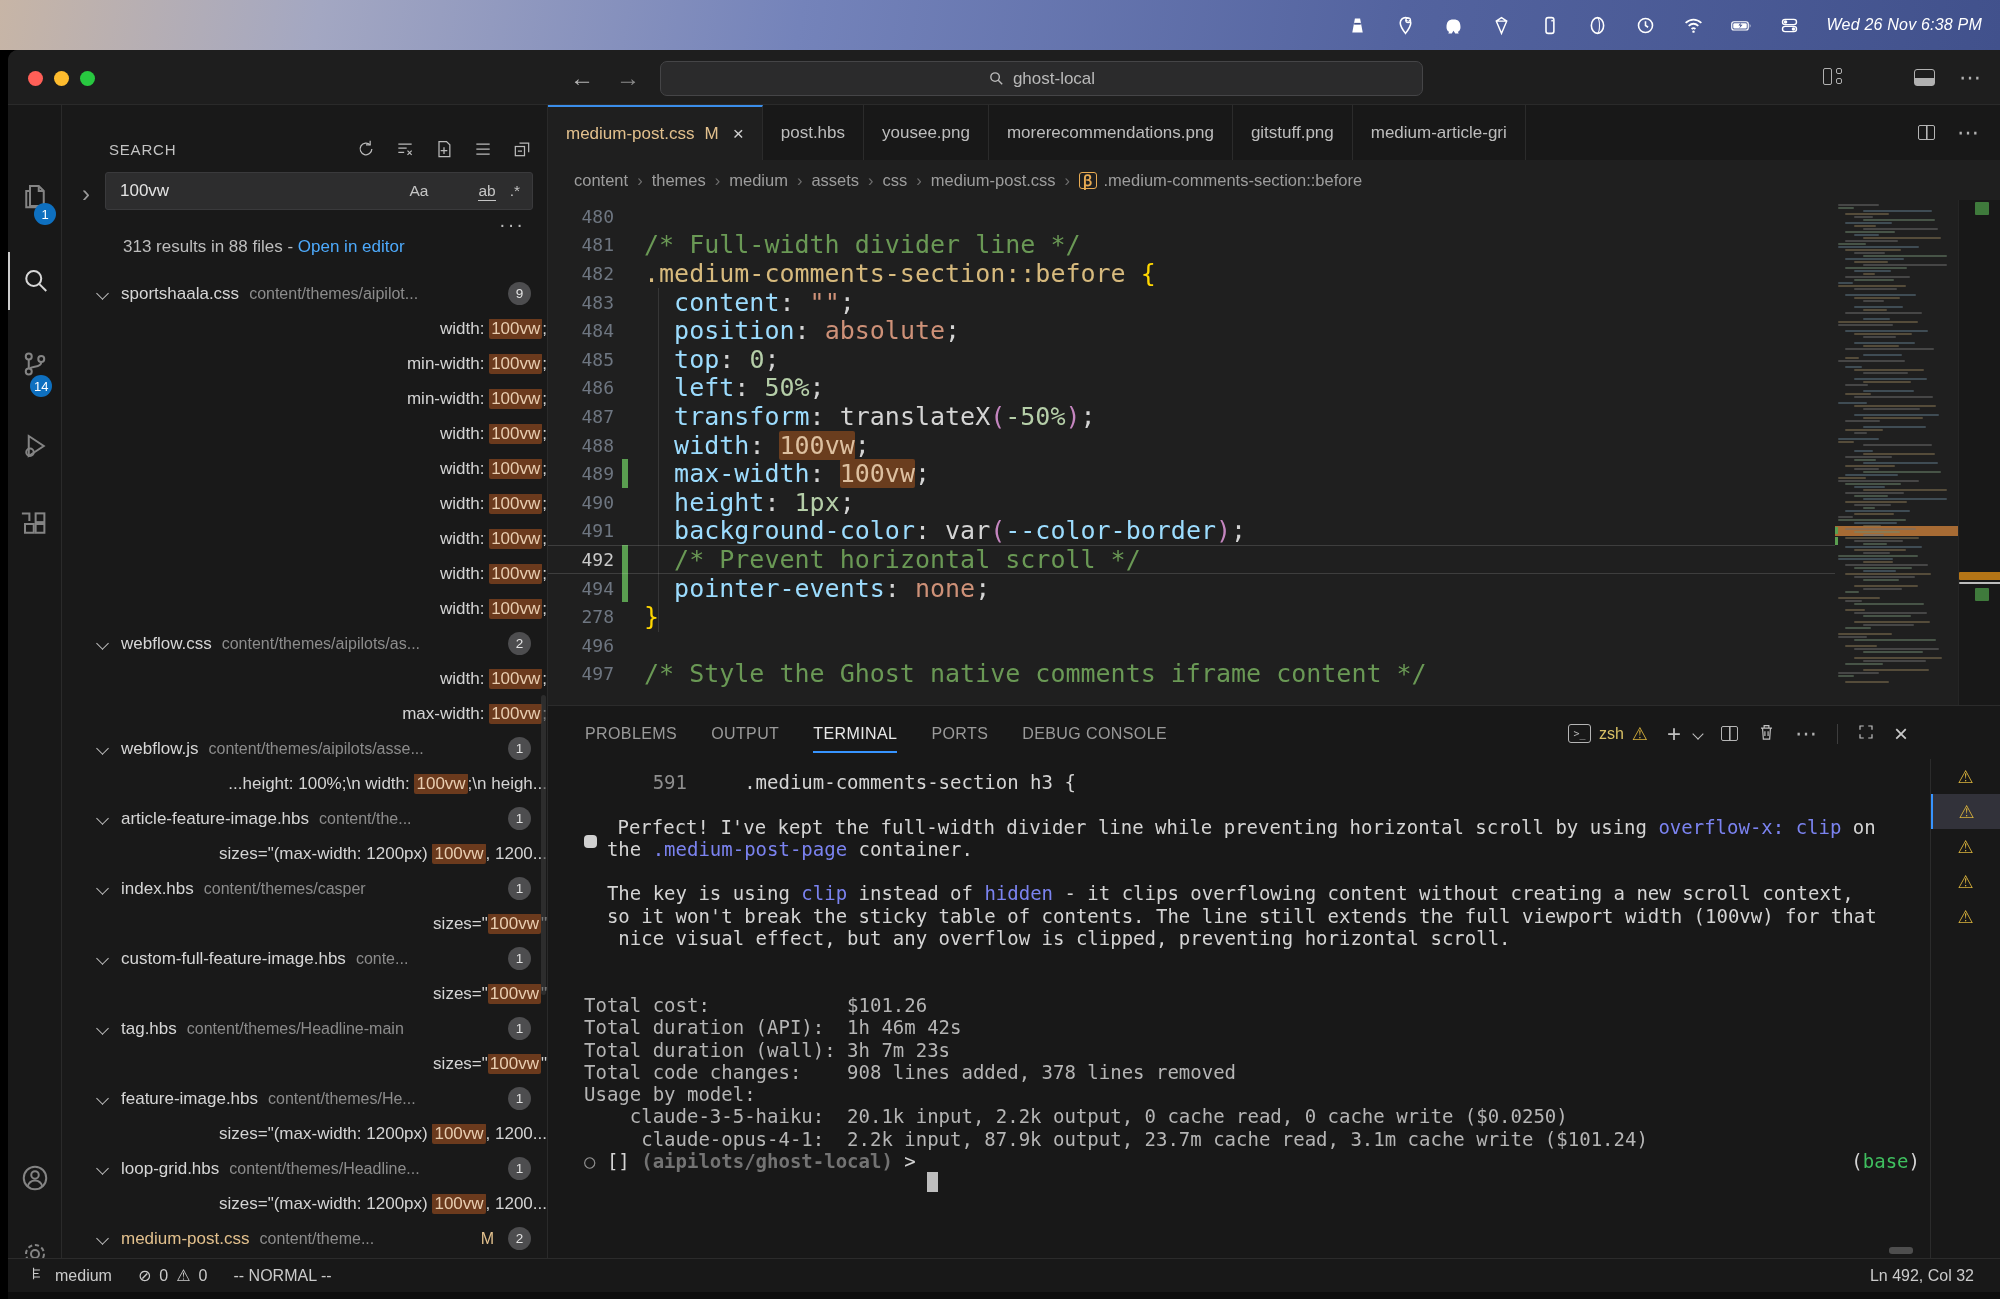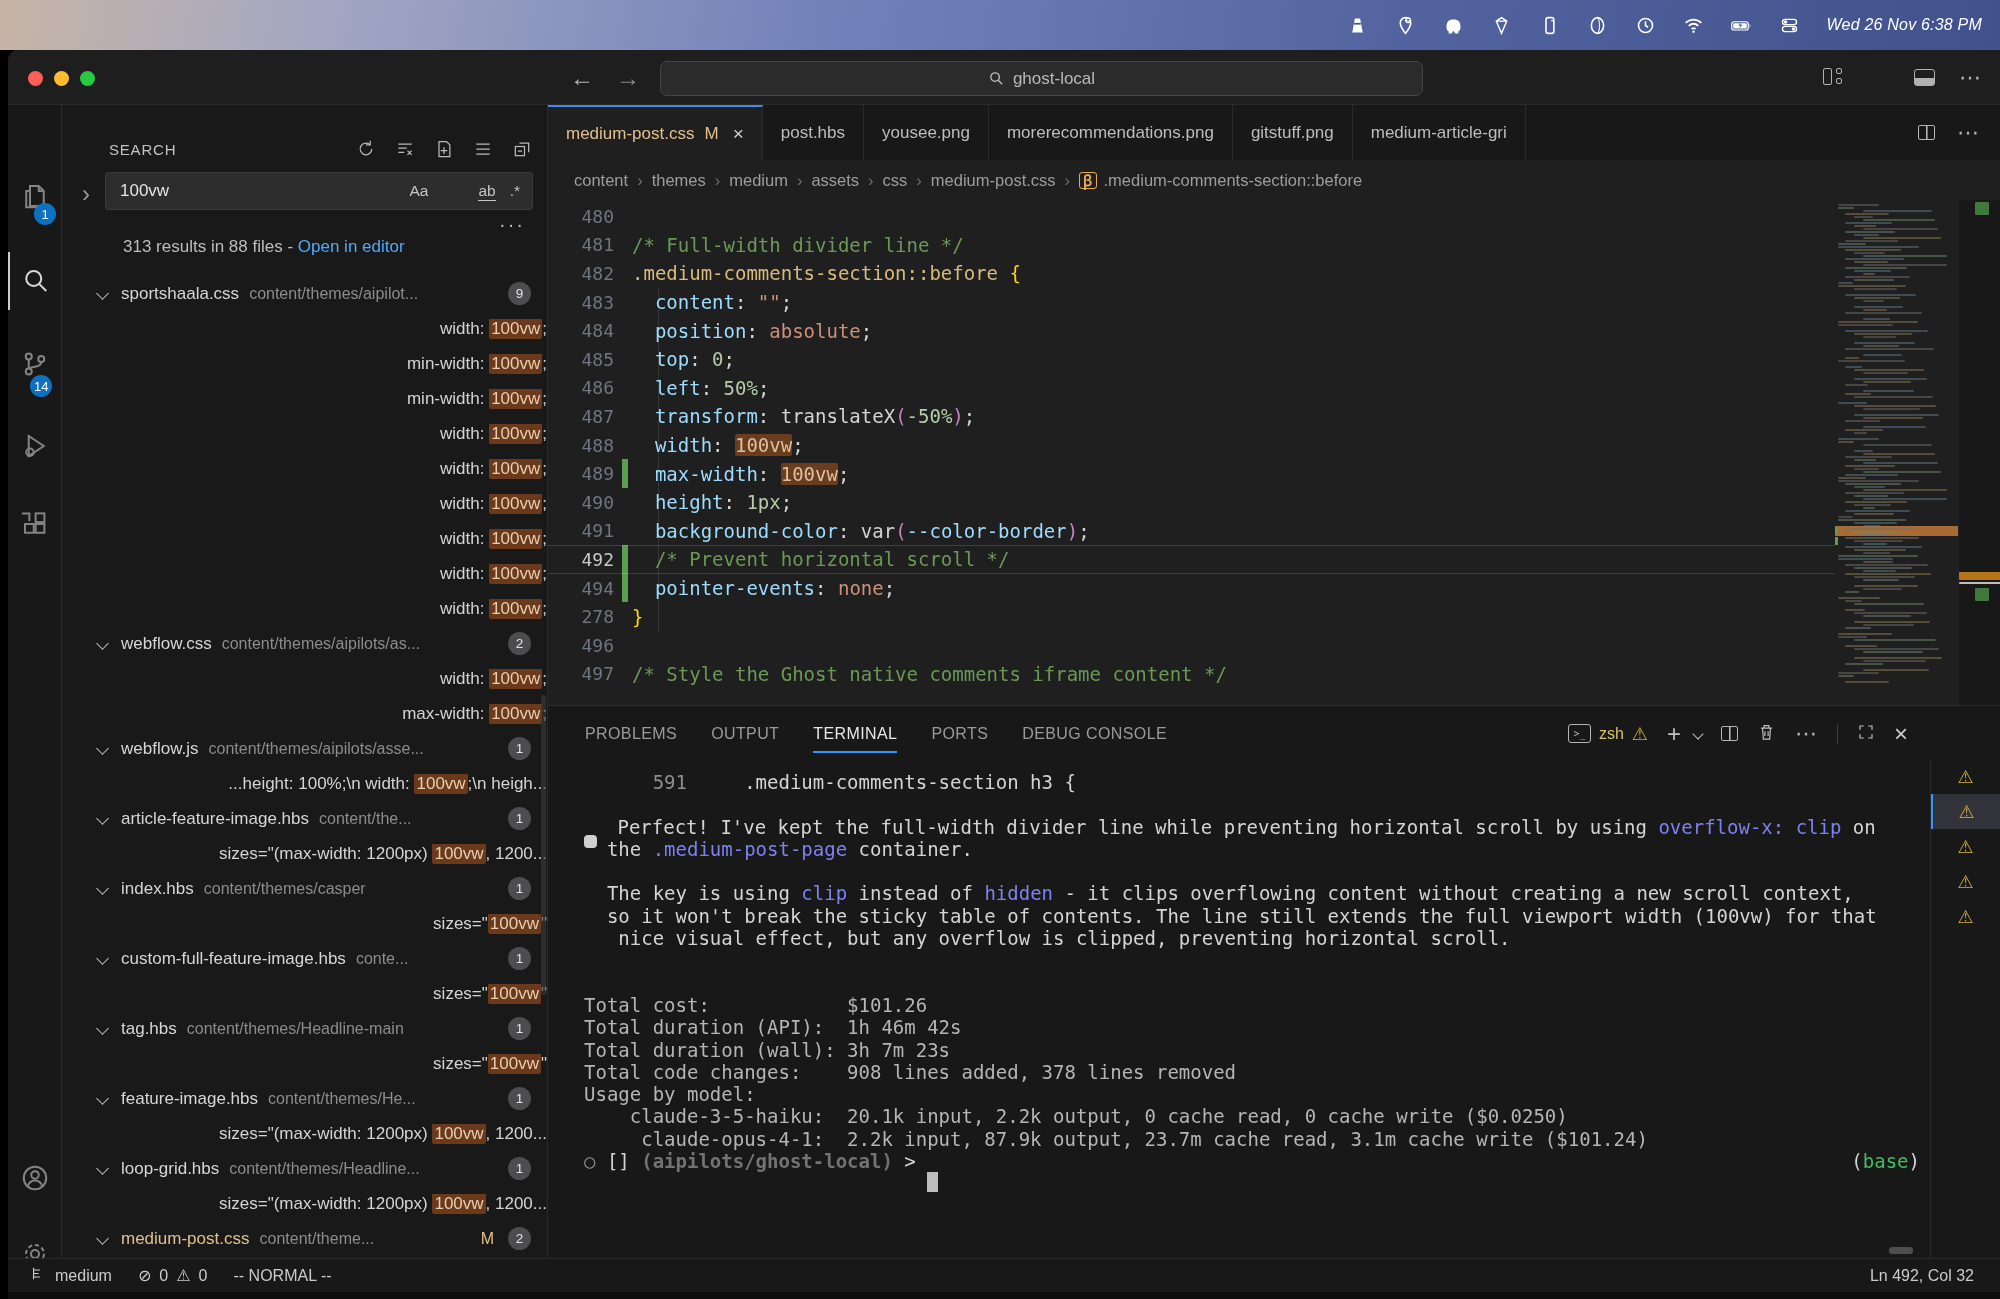--- a/index.html
+++ b/index.html
@@ -94,21 +94,21 @@
   .csym { color:#e8ab53; font-weight:bold; margin-right:7px; font-size:15px; border:1.5px solid #e8ab53; border-radius:3px; padding:0 3px; line-height:15px; }
 
   
   .codearea { position:absolute; left:0; top:95px; right:0; height:505px; overflow:hidden; background:#1f1f1f; }
   .codelines { position:absolute; left:0; top:2px; right:165px; }
   .cl { position:relative; height:28.6px; display:flex; align-items:center; }
   .cl .ln { flex:none; width:72px; text-align:right; padding-right:6px; font-family:"DejaVu Sans Mono",monospace; font-size:18px; color:#6e7681; }
   .cl.cur .ln { color:#c9c9c9; }
   .cl .chg { flex:none; width:6px; height:28.6px; margin-left:2px; }
   .cl.changed .chg { background:#5a9e50; }
-  .cl pre { margin-left:4px; font-family:"DejaVu Sans Mono",monospace; font-size:19px; white-space:pre; }
+  .cl pre { margin-left:16px; font-family:"DejaVu Sans Mono",monospace; font-size:25px; white-space:pre; }
   .cl.cur::before { content:""; position:absolute; left:0; right:-165px; top:0; height:1px; background:rgba(255,255,255,.14); }
   .cl.cur::after  { content:""; position:absolute; left:0; right:-165px; bottom:0; height:1px; background:rgba(255,255,255,.14); }
   .indent-guide { position:absolute; left:110px; top:88px; height:344px; width:1px; background:#363636; }
   .tk-t { color:#d4d4d4; } .tk-cm { color:#6a9955; } .tk-sel { color:#d7ba7d; } .tk-pr { color:#9cdcfe; }
   .tk-st,.tk-va { color:#ce9178; } .tk-nu { color:#b5cea8; } .tk-fn { color:#d4d4d4; } .tk-pa { color:#c586c0; }
   .tk-vn { color:#9cdcfe; } .tk-br { color:#ffd700; }
   .tk-hl { background:#6a3d1e; color:#ddc0a0; border-radius:2px; }
 
   
   .minimap { position:absolute; left:1287px; top:0; width:123px; height:505px; background:#1f1f1f; }

